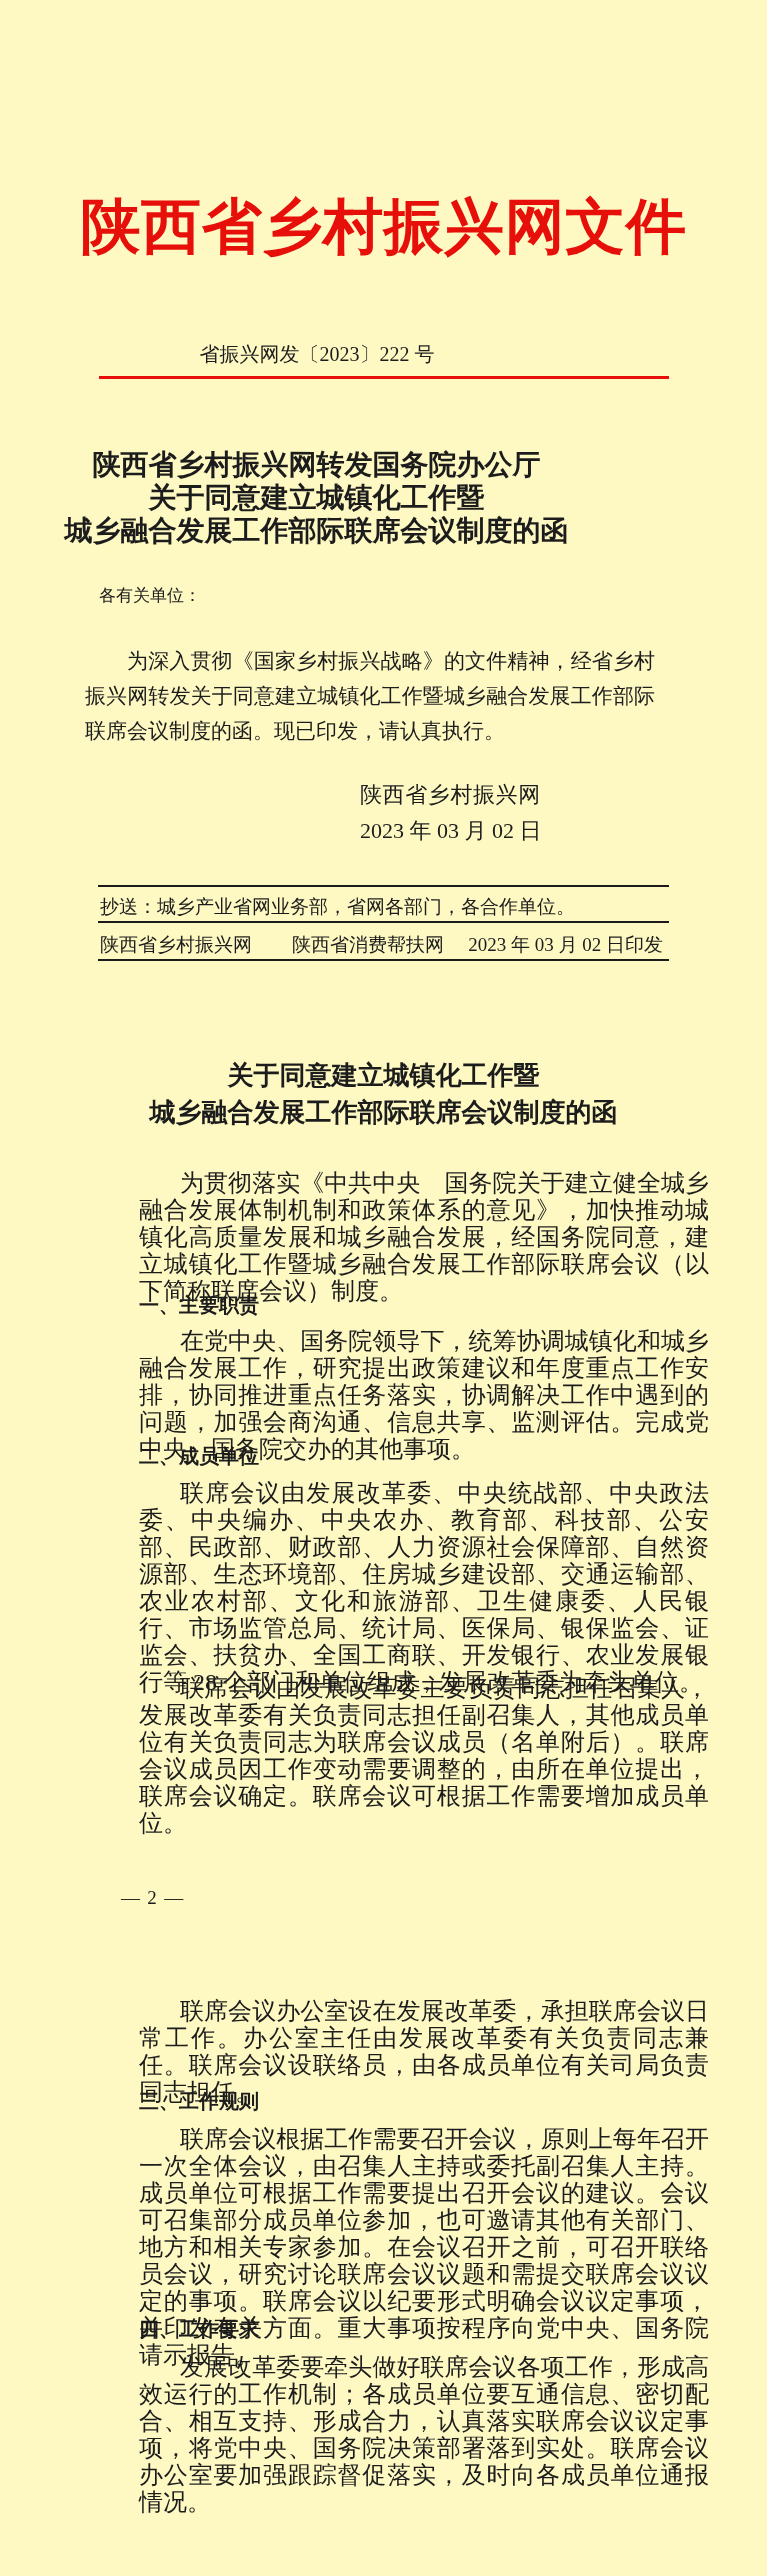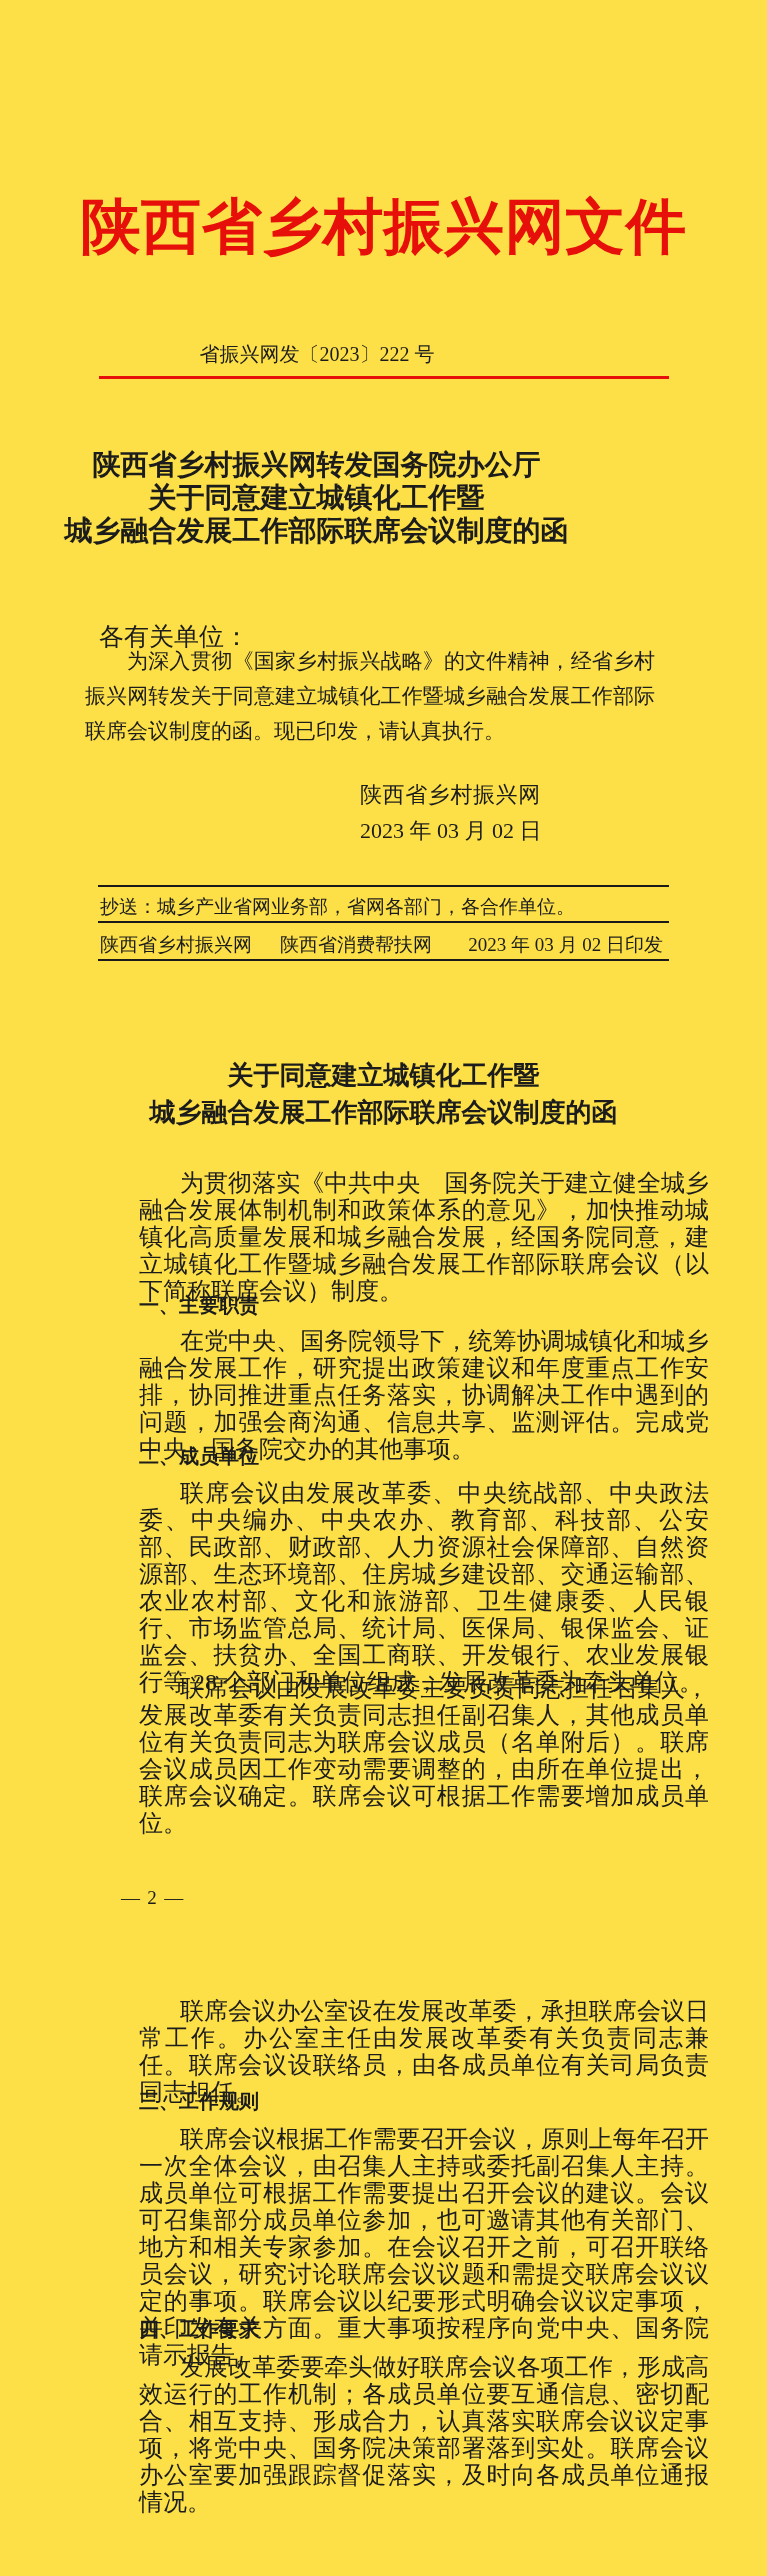--- a/index.html
+++ b/index.html
@@ -2,21 +2,21 @@
 <html style="--header-red: #e60f0a; --ink: #1c1c1c; --rule: #1a1a1a;font-size:10.2px"><head>
 <meta charset="utf-8">
 <style>
   :root { --header-red: #e60f0a; --ink: #1c1c1c; --rule: #1a1a1a; }
   html, body { margin: 0; padding: 0; background: #ffffff; }
   .sheet {
     position: relative;
     width: 767px;
     height: 2576px;
     margin: 0 auto;
-    background: #fde047;
+    background: #fef9c3;
     color: var(--ink);
     font-family: "Liberation Serif", "DejaVu Serif", serif;
     overflow: hidden;
   }
   .abs { position: absolute; }
 
   
   .masthead {
     top: 187px; left: 0; width: 767px;
     text-align: center;
@@ -33,42 +33,42 @@
   .red-rule {
     top: 376px; left: 99px; width: 570px; height: 2.6px;
     background: var(--header-red);
   }
   .doc-title {
     top: 448px; left: 0; width: 633px;
     text-align: center;
     font-size: 28px; font-weight: 700; line-height: 33px;
   }
   .salutation {
-    top: 620px; left: 99px;
-    font-size: 25px;
+    top: 584px; left: 99px;
+    font-size: 17px;
   }
   .p1-body {
     top: 644px; left: 85px; width: 570px;
     font-size: 21px; line-height: 35px;
     text-align: justify; text-indent: 42px;
   }
   .sign-name { top: 780px; left: 360px; font-size: 22px; letter-spacing: 0.6px; }
   .sign-date { top: 816px; left: 360px; font-size: 22px; }
 
   .cc-rule { left: 98px; width: 571px; height: 1.9px; background: var(--rule); }
   .cc-rule-top { top: 885px; }
   .cc-rule-mid { top: 921px; }
   .cc-rule-bot { top: 959px; }
   .cc-text { top: 894px; left: 100px; font-size: 19px; }
   .issuer-row {
     top: 932px; left: 100px; width: 563px;
     font-size: 19px;
     display: flex; align-items: flex-start; white-space: nowrap;
   }
-  .issuer-mid { margin-left: 28px; }
+  .issuer-mid { margin-left: 40px; }
   .issue-date { margin-left: auto; }
 
   
   .attach-title {
     top: 1057px; left: 0; width: 767px;
     text-align: center;
     font-size: 26px; font-weight: 700; line-height: 37px;
   }
   .para {
     left: 99px; width: 570px;

